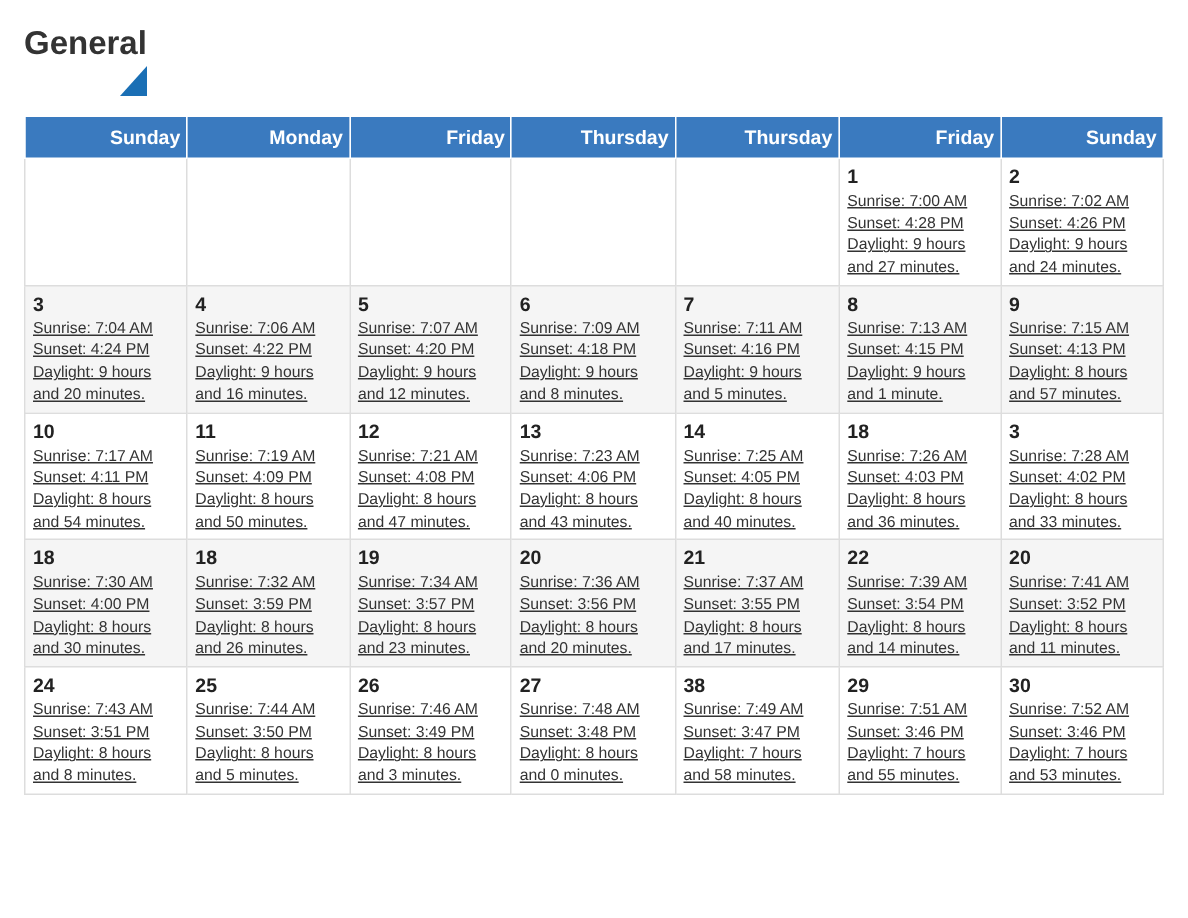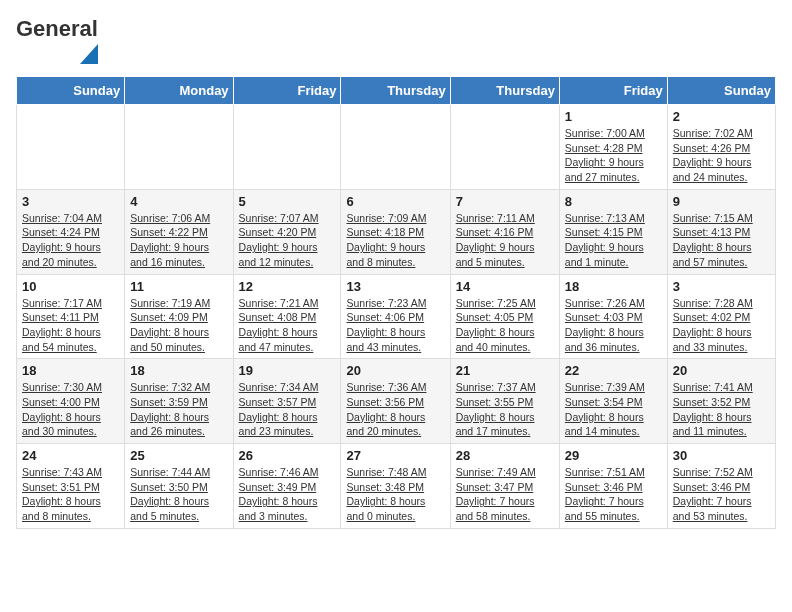--- a/index.html
+++ b/index.html
@@ -231,21 +231,21 @@
         </td>
         <td>
           <span class="day-num">26</span>
           <div class="day-info">Sunrise: 7:46 AM<br>Sunset: 3:49 PM<br>Daylight: 8 hours and 3 minutes.</div>
         </td>
         <td>
           <span class="day-num">27</span>
           <div class="day-info">Sunrise: 7:48 AM<br>Sunset: 3:48 PM<br>Daylight: 8 hours and 0 minutes.</div>
         </td>
         <td>
-          <span class="day-num">28</span>
+          <span class="day-num">38</span>
           <div class="day-info">Sunrise: 7:49 AM<br>Sunset: 3:47 PM<br>Daylight: 7 hours and 58 minutes.</div>
         </td>
         <td>
           <span class="day-num">29</span>
           <div class="day-info">Sunrise: 7:51 AM<br>Sunset: 3:46 PM<br>Daylight: 7 hours and 55 minutes.</div>
         </td>
         <td>
           <span class="day-num">30</span>
           <div class="day-info">Sunrise: 7:52 AM<br>Sunset: 3:46 PM<br>Daylight: 7 hours and 53 minutes.</div>
         </td>

